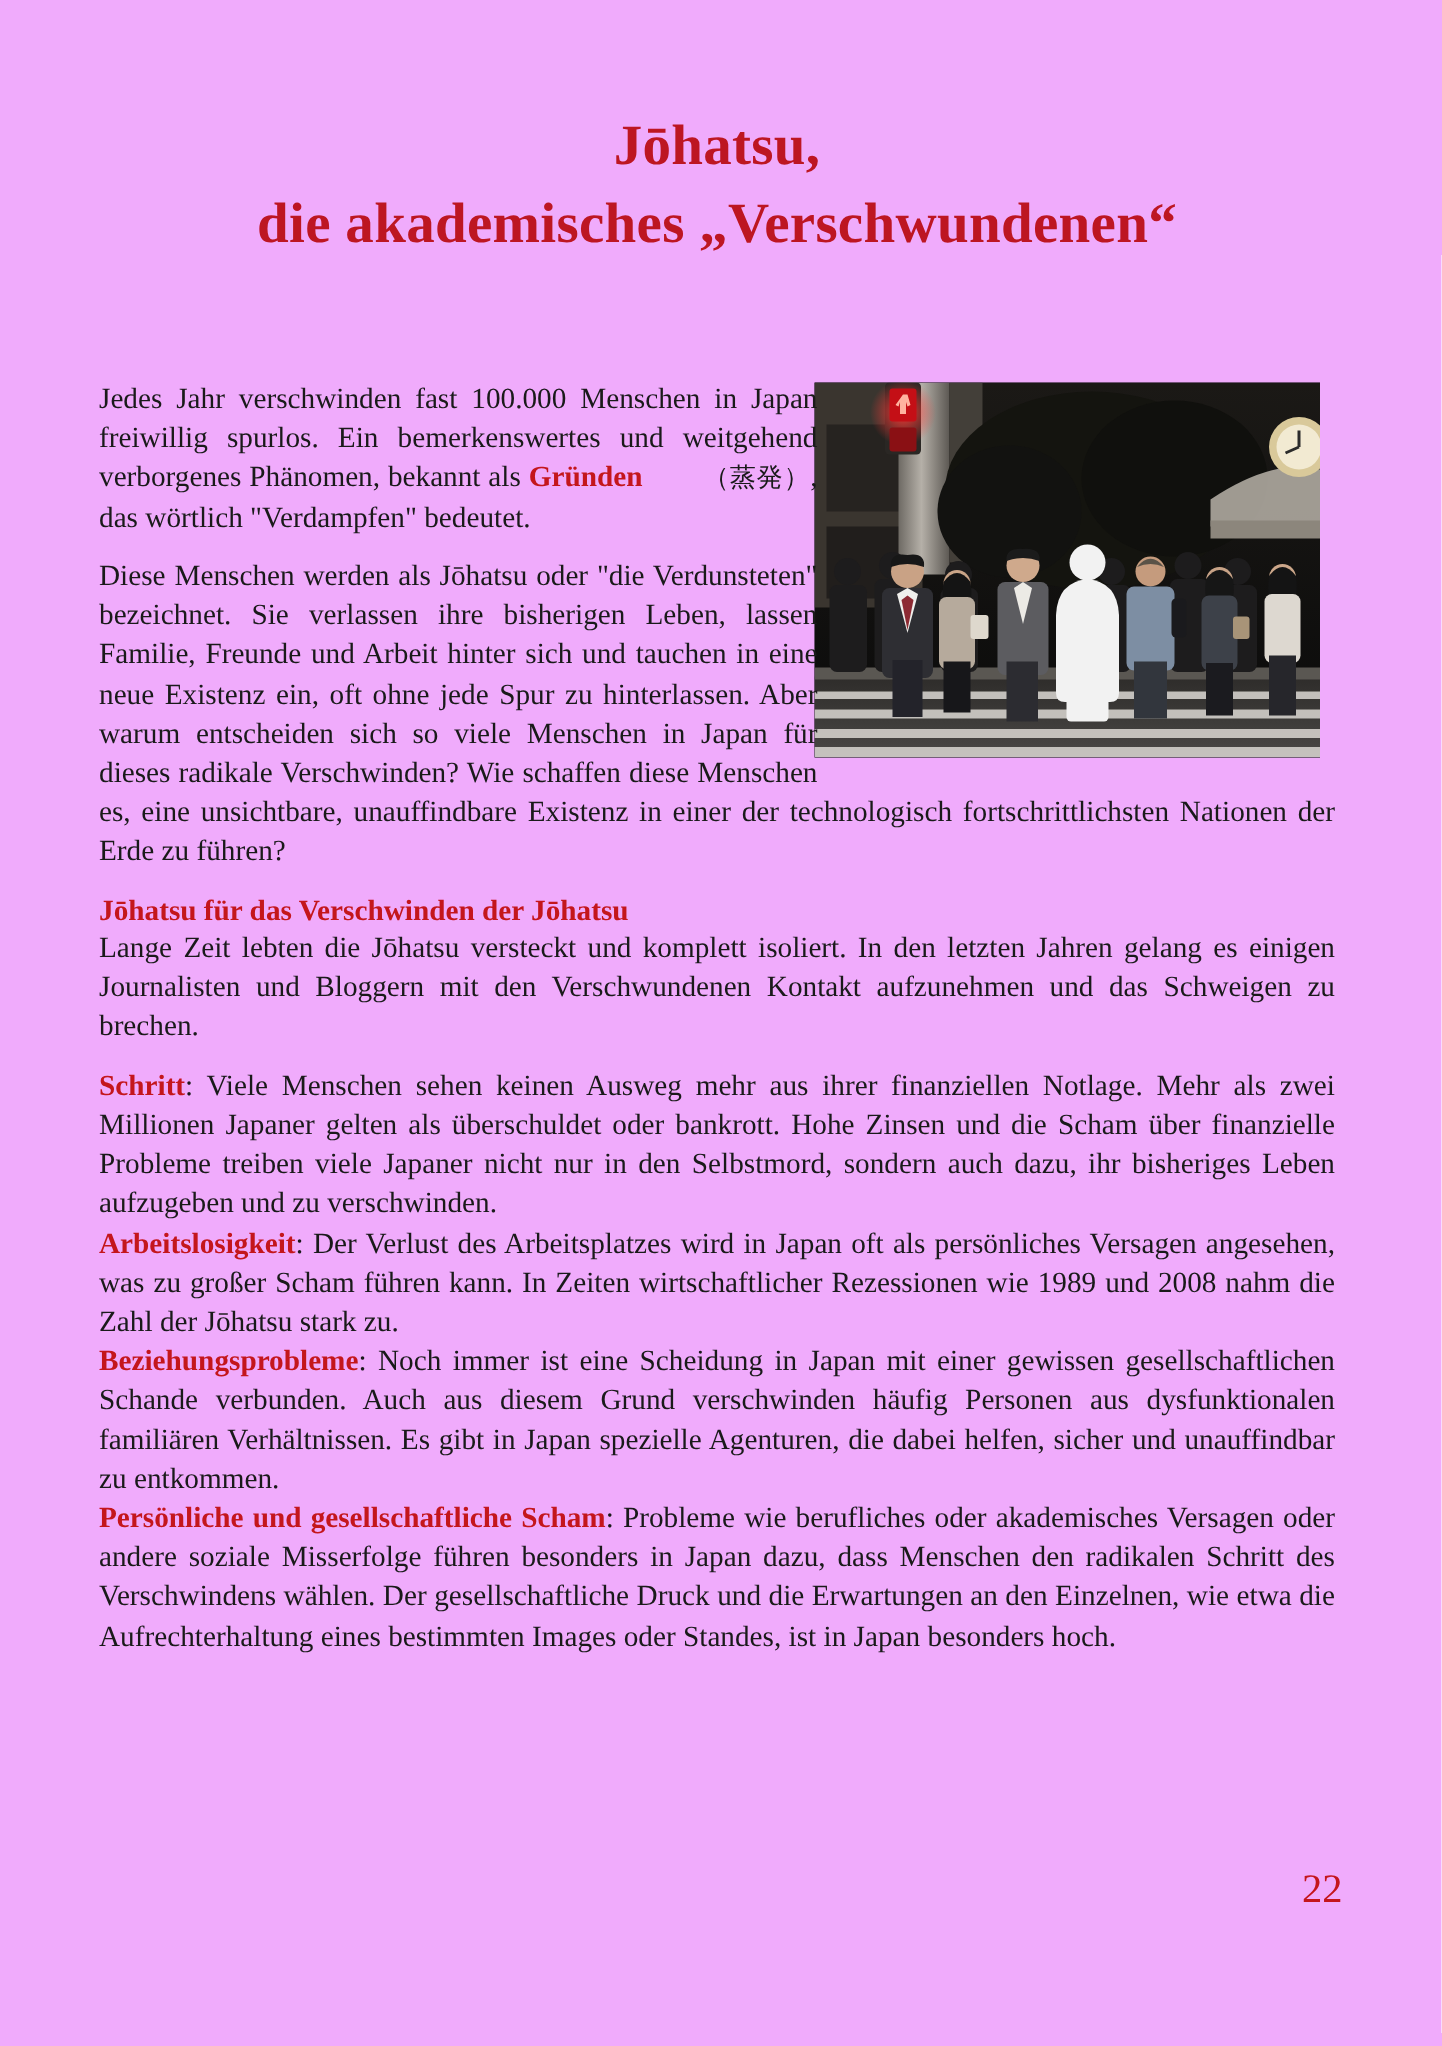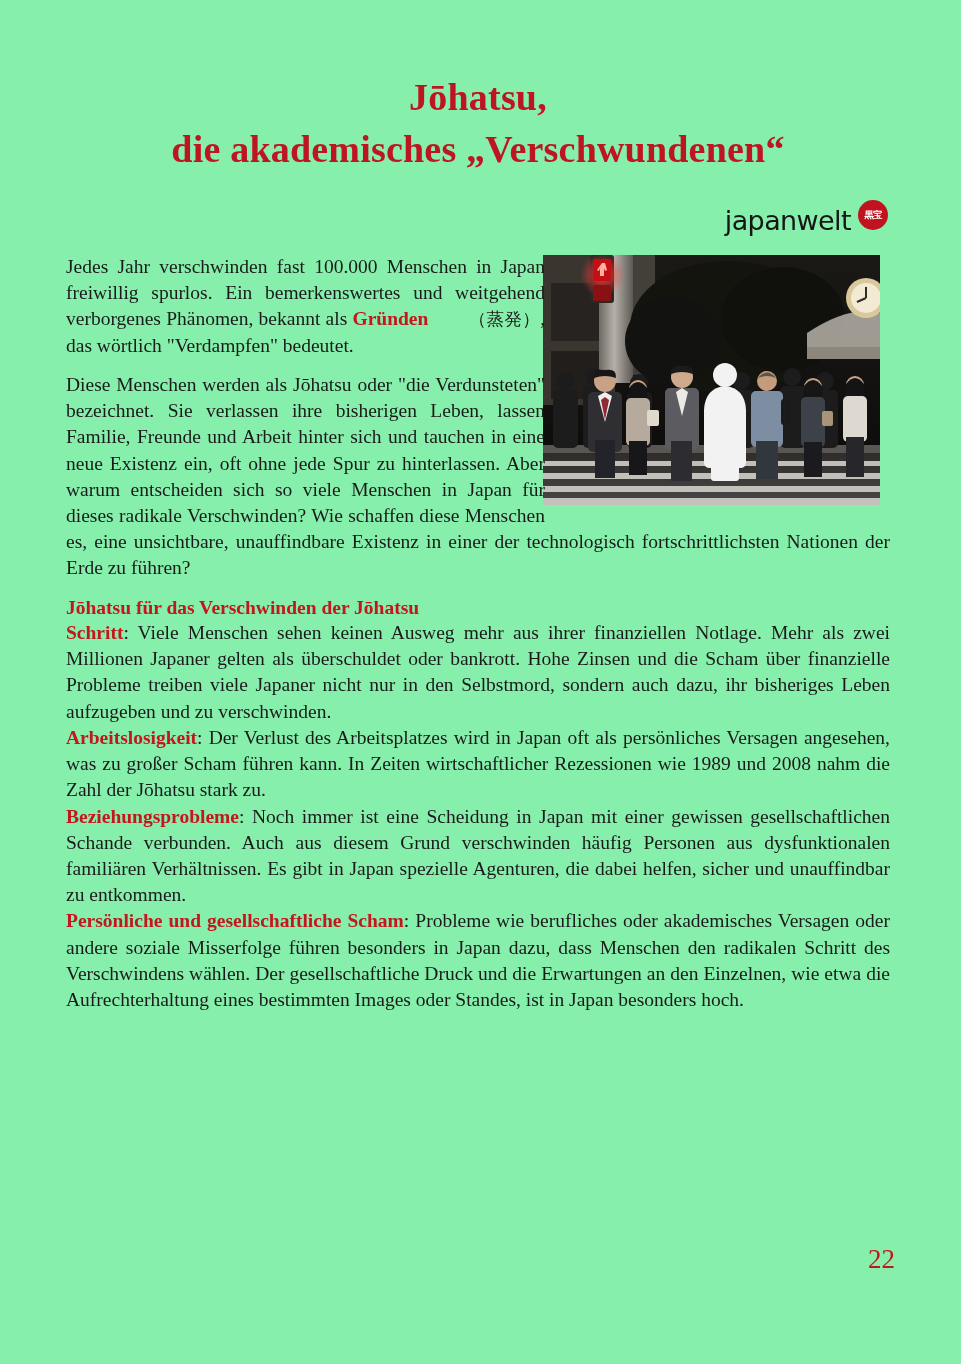--- a/index.html
+++ b/index.html
@@ -5,21 +5,21 @@
 <style>
   html, body {
     margin: 0;
     padding: 0;
     background: #ffffff;
   }
   .page {
     position: relative;
     width: 961px;
     height: 1364px;
-    background: #86efac;
+    background: #f0abfc;
     font-family: "Liberation Serif", "DejaVu Serif", serif;
     color: #1a1a1a;
     overflow: hidden;
     box-sizing: border-box;
   }
 
   
   .title-block {
     position: absolute;
     left: 66px;
@@ -169,26 +169,20 @@
 <body>
 
 <div class="page">
 
   <div class="title-block">
     <div class="title-line">Jōhatsu,</div>
     <div class="title-line title-line-2">die akademisches „Verschwundenen“</div>
   </div>
 
   <div class="subhead-row">
-    <div class="logo">
-      <span class="logo-word">japanwelt</span>
-      <span class="logo-seal">
-        <span class="seal-glyph">黒宝</span>
-      </span>
-    </div>
   </div>
 
   <div class="photo">
     <svg width="337" height="250" viewBox="0 0 337 250">
       <defs>
         <linearGradient id="skyg" x1="0" y1="0" x2="0" y2="1">
           <stop offset="0" stop-color="#1b1916"></stop>
           <stop offset="1" stop-color="#0a0a0a"></stop>
         </linearGradient>
         <linearGradient id="pillar" x1="0" y1="0" x2="1" y2="0">
@@ -314,20 +308,21 @@
 
   <div class="body-col">
     <div class="float-guard"></div>
 
     <p><span>Jedes Jahr verschwinden fast 100.000 Menschen in Japan freiwillig spurlos. Ein bemerkenswertes und weitgehend verborgenes Phänomen, bekannt als </span><span class="inline-red">Gründen</span><span class="kanji">（蒸発）</span><span>, das wörtlich "Verdampfen" bedeutet.</span></p>
 
     <p>Diese Menschen werden als Jōhatsu oder "die Verdunsteten" bezeichnet. Sie verlassen ihre bisherigen Leben, lassen Familie, Freunde und Arbeit hinter sich und tauchen in eine neue Existenz ein, oft ohne jede Spur zu hinterlassen. Aber warum entscheiden sich so viele Menschen in Japan für dieses radikale Verschwinden? Wie schaffen diese Menschen es, eine unsichtbare, unauffindbare Existenz in einer der technologisch fortschrittlichsten Nationen der Erde zu führen?</p>
 
     <h2 class="sec-head">Jōhatsu für das Verschwinden der Jōhatsu</h2>
 
+    <p>Lange Zeit lebten die Jōhatsu versteckt und komplett isoliert. In den letzten Jahren gelang es einigen Journalisten und Bloggern mit den Verschwundenen Kontakt aufzunehmen und das Schweigen zu brechen.</p>
 
 
     <p class="tight"><span class="lead">Schritt</span><span>: Viele Menschen sehen keinen Ausweg mehr aus ihrer finanziellen Notlage. Mehr als zwei Millionen Japaner gelten als überschuldet oder bankrott. Hohe Zinsen und die Scham über finanzielle Probleme treiben viele Japaner nicht nur in den Selbstmord, sondern auch dazu, ihr bisheriges Leben aufzugeben und zu verschwinden.</span></p>
 
     <p class="tight"><span class="lead">Arbeitslosigkeit</span><span>: Der Verlust des Arbeitsplatzes wird in Japan oft als persönliches Versagen angesehen, was zu großer Scham führen kann. In Zeiten wirtschaftlicher Rezessionen wie 1989 und 2008 nahm die Zahl der Jōhatsu stark zu.</span></p>
 
     <p class="tight"><span class="lead">Beziehungsprobleme</span><span>: Noch immer ist eine Scheidung in Japan mit einer gewissen gesellschaftlichen Schande verbunden. Auch aus diesem Grund verschwinden häufig Personen aus dysfunktionalen familiären Verhältnissen. Es gibt in Japan spezielle Agenturen, die dabei helfen, sicher und unauffindbar zu entkommen.</span></p>
 
     <p class="tight"><span class="lead">Persönliche und gesellschaftliche Scham</span><span>: Probleme wie berufliches oder akademisches Versagen oder andere soziale Misserfolge führen besonders in Japan dazu, dass Menschen den radikalen Schritt des Verschwindens wählen. Der gesellschaftliche Druck und die Erwartungen an den Einzelnen, wie etwa die Aufrechterhaltung eines bestimmten Images oder Standes, ist in Japan besonders hoch.</span></p>
   </div>

